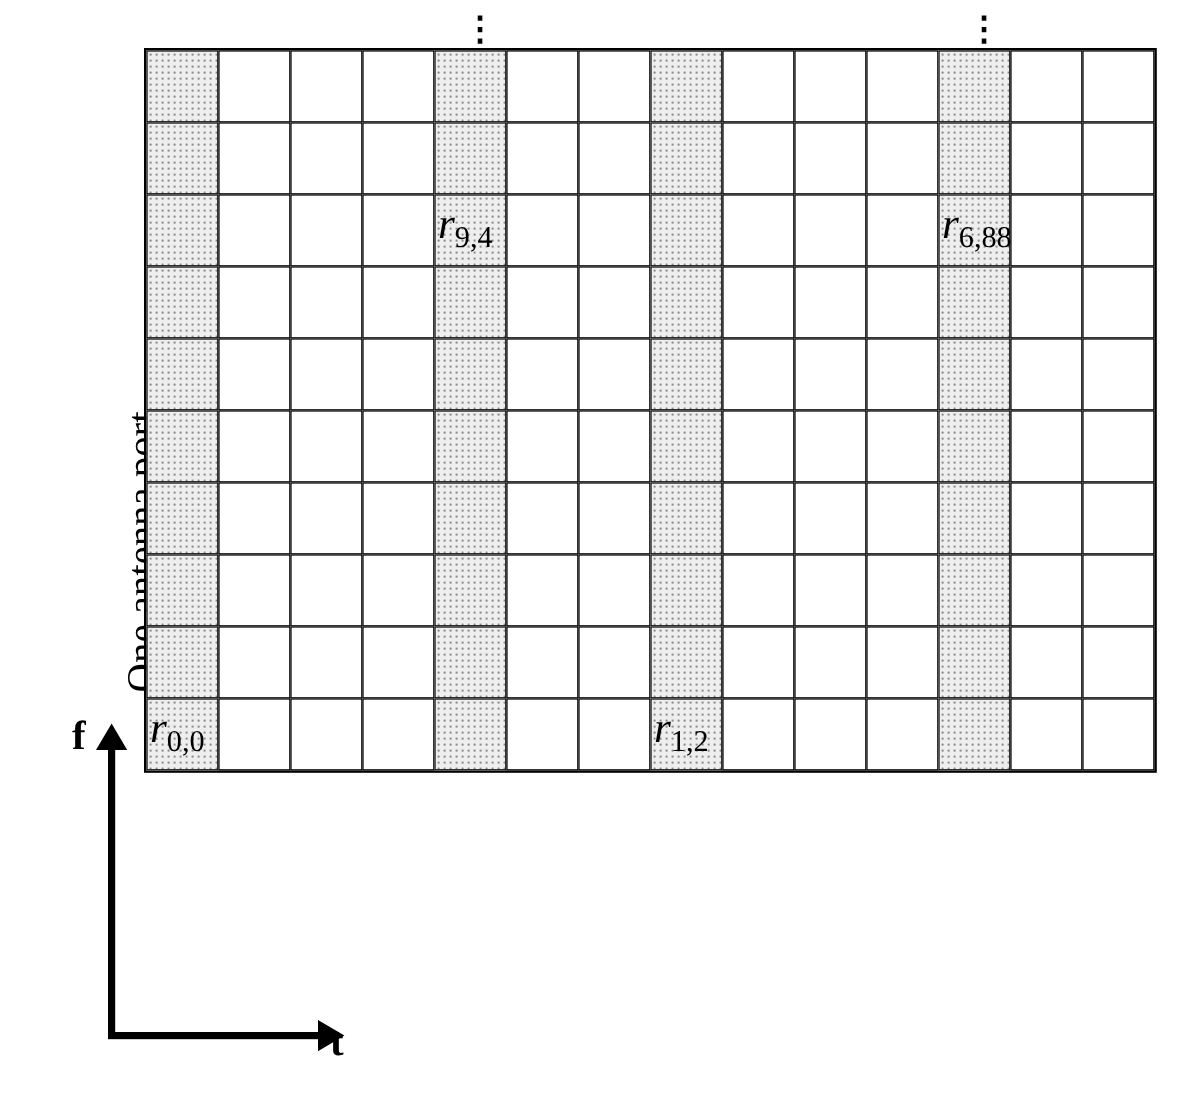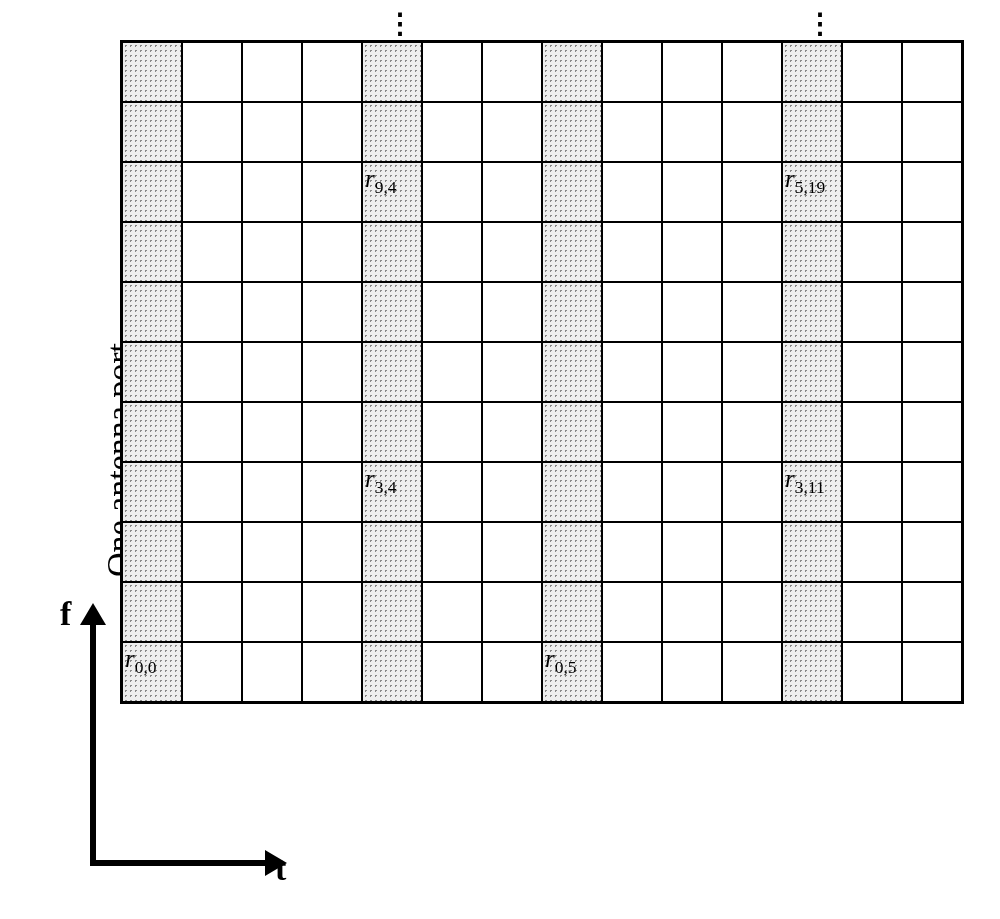--- a/index.html
+++ b/index.html
@@ -90,21 +90,21 @@
   .shaded {
     
     background-color: #eee;
     background-image: radial-gradient(#888 1px, transparent 1px);
     background-size: 5px 5px;
   }
   .cell-label {
     position: absolute;
     top: 2px;
     left: 2px;
-    font-size: 25px;
+    font-size: 36px;
     font-style: italic;
     white-space: nowrap;
   }
   .cell-label .sub {
     font-size: 0.7em;
     vertical-align: sub;
     font-style: normal;
     font-family: inherit;
   }
   
@@ -171,21 +171,21 @@
         <div class="cell shaded" style="width: 60px; height: 60px;">
           <span class="cell-label">r<span class="sub">9,4</span></span>
         </div>
         <div class="cell" style="width: 60px; height: 60px;"></div>
         <div class="cell" style="width: 60px; height: 60px;"></div>
         <div class="cell shaded" style="width: 60px; height: 60px;"></div>
         <div class="cell" style="width: 60px; height: 60px;"></div>
         <div class="cell" style="width: 60px; height: 60px;"></div>
         <div class="cell" style="width: 60px; height: 60px;"></div>
         <div class="cell shaded" style="width: 60px; height: 60px;">
-          <span class="cell-label">r<span class="sub">5,19</span></span>
+          <span class="cell-label">r<span class="sub">6,88</span></span>
         </div>
         <div class="cell" style="width: 60px; height: 60px;"></div>
         <div class="cell" style="width: 60px; height: 60px;"></div>
       </div>
       <div class="row">
         <div class="cell shaded" style="width: 60px; height: 60px;"></div>
         <div class="cell" style="width: 60px; height: 60px;"></div>
         <div class="cell" style="width: 60px; height: 60px;"></div>
         <div class="cell" style="width: 60px; height: 60px;"></div>
         <div class="cell shaded" style="width: 60px; height: 60px;"></div>
@@ -237,40 +237,20 @@
         <div class="cell" style="width: 60px; height: 60px;"></div>
         <div class="cell" style="width: 60px; height: 60px;"></div>
         <div class="cell shaded" style="width: 60px; height: 60px;"></div>
         <div class="cell" style="width: 60px; height: 60px;"></div>
         <div class="cell" style="width: 60px; height: 60px;"></div>
         <div class="cell shaded" style="width: 60px; height: 60px;"></div>
         <div class="cell" style="width: 60px; height: 60px;"></div>
         <div class="cell" style="width: 60px; height: 60px;"></div>
         <div class="cell" style="width: 60px; height: 60px;"></div>
         <div class="cell shaded" style="width: 60px; height: 60px;"></div>
-        <div class="cell" style="width: 60px; height: 60px;"></div>
-        <div class="cell" style="width: 60px; height: 60px;"></div>
-      </div>
-      <div class="row">
-        <div class="cell shaded" style="width: 60px; height: 60px;"></div>
-        <div class="cell" style="width: 60px; height: 60px;"></div>
-        <div class="cell" style="width: 60px; height: 60px;"></div>
-        <div class="cell" style="width: 60px; height: 60px;"></div>
-        <div class="cell shaded" style="width: 60px; height: 60px;">
-          <span class="cell-label">r<span class="sub">3,4</span></span>
-        </div>
-        <div class="cell" style="width: 60px; height: 60px;"></div>
-        <div class="cell" style="width: 60px; height: 60px;"></div>
-        <div class="cell shaded" style="width: 60px; height: 60px;"></div>
-        <div class="cell" style="width: 60px; height: 60px;"></div>
-        <div class="cell" style="width: 60px; height: 60px;"></div>
-        <div class="cell" style="width: 60px; height: 60px;"></div>
-        <div class="cell shaded" style="width: 60px; height: 60px;">
-          <span class="cell-label">r<span class="sub">3,11</span></span>
-        </div>
         <div class="cell" style="width: 60px; height: 60px;"></div>
         <div class="cell" style="width: 60px; height: 60px;"></div>
       </div>
       <div class="row">
         <div class="cell shaded" style="width: 60px; height: 60px;"></div>
         <div class="cell" style="width: 60px; height: 60px;"></div>
         <div class="cell" style="width: 60px; height: 60px;"></div>
         <div class="cell" style="width: 60px; height: 60px;"></div>
         <div class="cell shaded" style="width: 60px; height: 60px;"></div>
         <div class="cell" style="width: 60px; height: 60px;"></div>
@@ -303,21 +283,21 @@
         <div class="cell shaded" style="width: 60px; height: 60px;">
           <span class="cell-label">r<span class="sub">0,0</span></span>
         </div>
         <div class="cell" style="width: 60px; height: 60px;"></div>
         <div class="cell" style="width: 60px; height: 60px;"></div>
         <div class="cell" style="width: 60px; height: 60px;"></div>
         <div class="cell shaded" style="width: 60px; height: 60px;"></div>
         <div class="cell" style="width: 60px; height: 60px;"></div>
         <div class="cell" style="width: 60px; height: 60px;"></div>
         <div class="cell shaded" style="width: 60px; height: 60px;">
-          <span class="cell-label">r<span class="sub">0,5</span></span>
+          <span class="cell-label">r<span class="sub">1,2</span></span>
         </div>
         <div class="cell" style="width: 60px; height: 60px;"></div>
         <div class="cell" style="width: 60px; height: 60px;"></div>
         <div class="cell" style="width: 60px; height: 60px;"></div>
         <div class="cell shaded" style="width: 60px; height: 60px;"></div>
         <div class="cell" style="width: 60px; height: 60px;"></div>
         <div class="cell" style="width: 60px; height: 60px;"></div>
       </div>
     </div>
 

